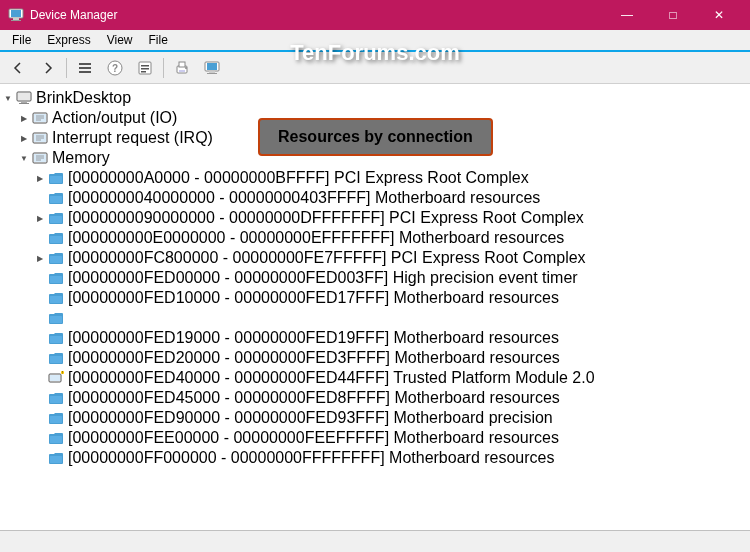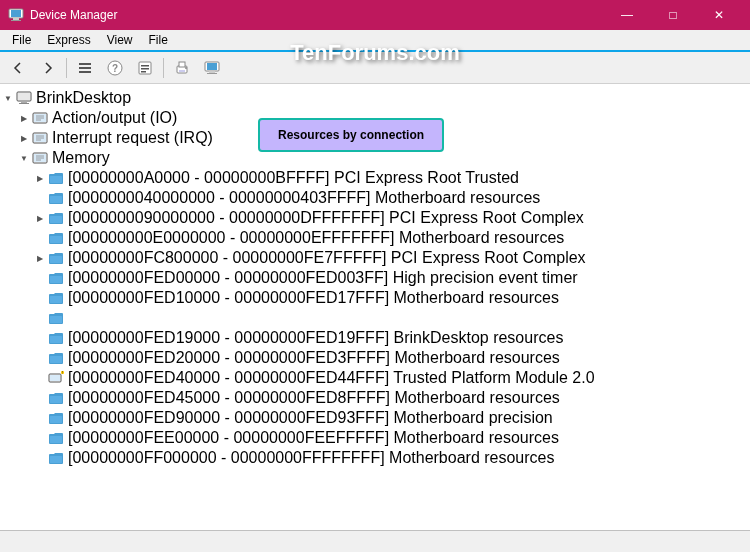--- a/index.html
+++ b/index.html
@@ -171,25 +171,25 @@
 
     .label-text {
       font-size: 16px;
     }
 
     
     .tooltip-bubble {
       position: absolute;
       top: 118px;
       left: 258px;
-      background: #c4b5fd;
-      border: 2px solid #14b8a6;
+      background: #737373;
+      border: 2px solid #c2410c;
       border-radius: 4px;
       padding: 8px 18px;
-      font-size: 12px;
+      font-size: 16px;
       font-weight: bold;
       color: #000;
       z-index: 50;
       pointer-events: none;
     }
 
     
     .status-bar {
       height: 22px;
       background: #f0f0f0;
@@ -354,21 +354,21 @@
       <div class="tree-item">
         <span class="tree-indent"></span>
         <span class="tree-indent"></span>
         <span class="expand-btn">▶</span>
         <span class="tree-icon">
           <svg width="16" height="14" viewBox="0 0 16 14">
             <path d="M1 4 Q1 3 2 3 L6 3 L7 2 L14 2 Q15 2 15 3 L15 12 Q15 13 14 13 L2 13 Q1 13 1 12 Z" fill="#4a9fd4"></path>
             <rect x="2" y="5" width="12" height="7" rx="0.5" fill="#5baee4"></rect>
           </svg>
         </span>
-        <span class="label-text">[00000000A0000 - 00000000BFFFF]  PCI Express Root Trusted</span>
+        <span class="label-text">[00000000A0000 - 00000000BFFFF]  PCI Express Root Complex</span>
       </div>
 
       <div class="tree-item">
         <span class="tree-indent"></span>
         <span class="tree-indent"></span>
         <span class="expand-spacer"></span>
         <span class="tree-icon">
           <svg width="16" height="14" viewBox="0 0 16 14">
             <path d="M1 4 Q1 3 2 3 L6 3 L7 2 L14 2 Q15 2 15 3 L15 12 Q15 13 14 13 L2 13 Q1 13 1 12 Z" fill="#4a9fd4"></path>
             <rect x="2" y="5" width="12" height="7" rx="0.5" fill="#5baee4"></rect>
@@ -457,21 +457,21 @@
       <div class="tree-item">
         <span class="tree-indent"></span>
         <span class="tree-indent"></span>
         <span class="expand-spacer"></span>
         <span class="tree-icon">
           <svg width="16" height="14" viewBox="0 0 16 14">
             <path d="M1 4 Q1 3 2 3 L6 3 L7 2 L14 2 Q15 2 15 3 L15 12 Q15 13 14 13 L2 13 Q1 13 1 12 Z" fill="#4a9fd4"></path>
             <rect x="2" y="5" width="12" height="7" rx="0.5" fill="#5baee4"></rect>
           </svg>
         </span>
-        <span class="label-text">[00000000FED19000 - 00000000FED19FFF]  BrinkDesktop resources</span>
+        <span class="label-text">[00000000FED19000 - 00000000FED19FFF]  Motherboard resources</span>
       </div>
 
       <div class="tree-item">
         <span class="tree-indent"></span>
         <span class="tree-indent"></span>
         <span class="expand-spacer"></span>
         <span class="tree-icon">
           <svg width="16" height="14" viewBox="0 0 16 14">
             <path d="M1 4 Q1 3 2 3 L6 3 L7 2 L14 2 Q15 2 15 3 L15 12 Q15 13 14 13 L2 13 Q1 13 1 12 Z" fill="#4a9fd4"></path>
             <rect x="2" y="5" width="12" height="7" rx="0.5" fill="#5baee4"></rect>

